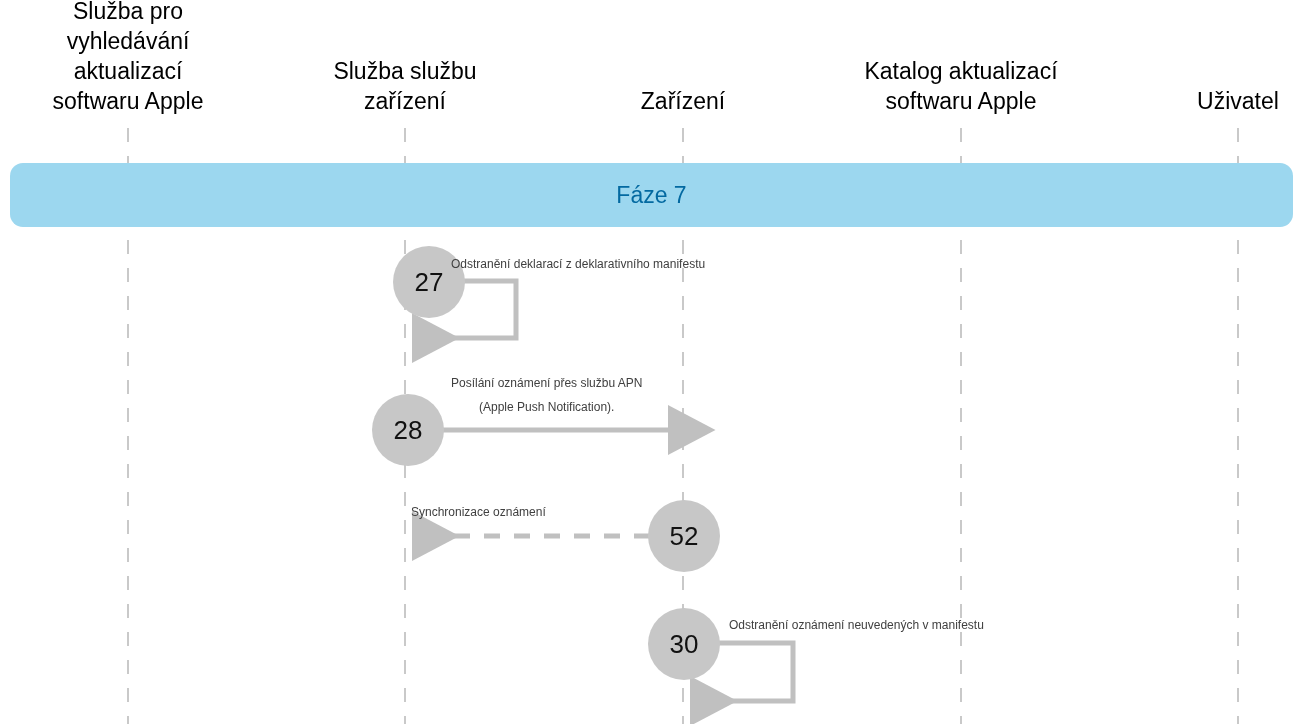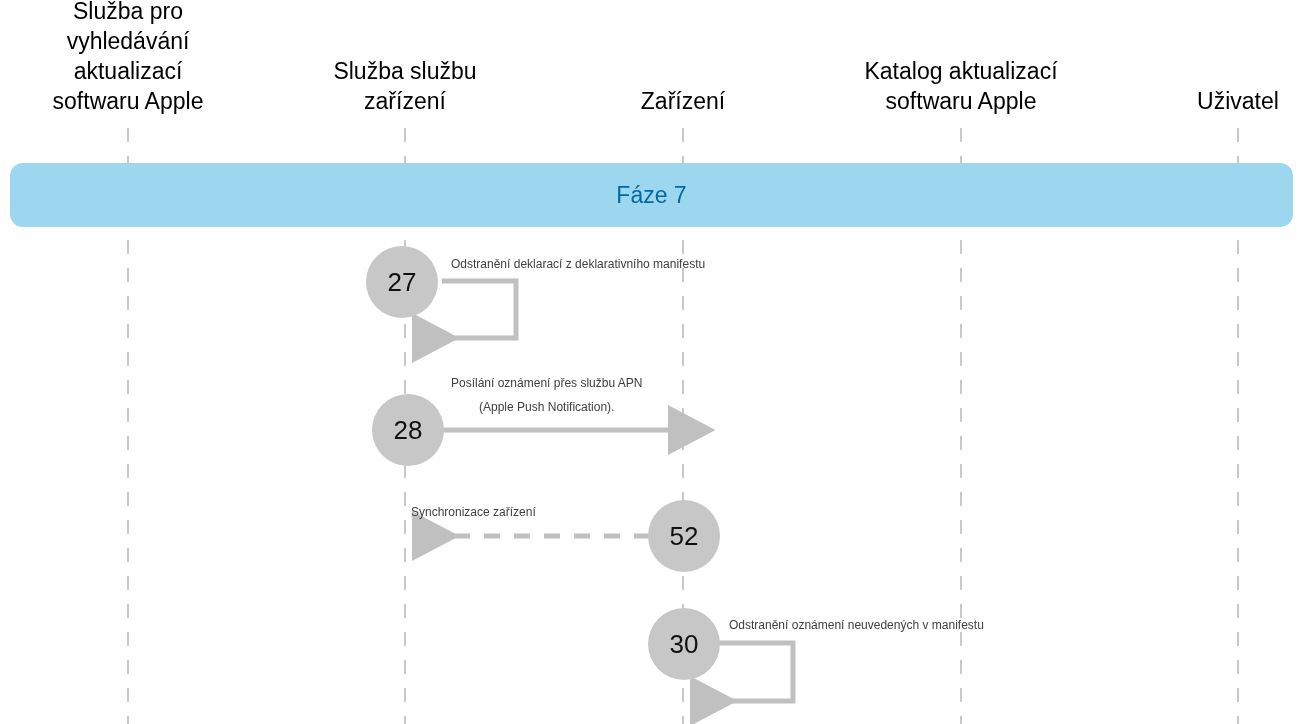--- a/index.html
+++ b/index.html
@@ -108,32 +108,32 @@
 softwaru Apple</div>
       <div class="lane-title" style="width: 250px; left: 280px; top: 56px;">Služba službu
 zařízení</div>
       <div class="lane-title" style="width: 250px; left: 558px; top: 86px;">Zařízení</div>
       <div class="lane-title" style="width: 250px; left: 836px; top: 56px;">Katalog aktualizací
 softwaru Apple</div>
       <div class="lane-title" style="width: 250px; left: 1113px; top: 86px;">Uživatel</div>
     </div>
 
   <div id="steps-layer">
-      <div class="step-badge" style="left: 366px; top: 246px;">
+      <div class="step-badge" style="left: 393px; top: 246px;">
         <span>27</span>
       </div>
       <div class="msg-label" style="left: 451px; top: 252px;">Odstranění deklarací z deklarativního manifestu</div>
       <div class="step-badge" style="left: 372px; top: 394px;">
         <span>28</span>
       </div>
       <div class="msg-label" style="left: 451px; top: 371px; text-align: center;">Posílání oznámení přes službu APN
 (Apple Push Notification).</div>
       <div class="step-badge" style="left: 648px; top: 500px;">
         <span>52</span>
       </div>
-      <div class="msg-label" style="left: 411px; top: 500px;">Synchronizace zařízení</div>
+      <div class="msg-label" style="left: 411px; top: 500px;">Synchronizace oznámení</div>
       <div class="step-badge" style="left: 648px; top: 608px;">
         <span>30</span>
       </div>
       <div class="msg-label" style="left: 729px; top: 613px;">Odstranění oznámení neuvedených v manifestu</div>
     </div>
 
 </div>
 
 </body></html>

